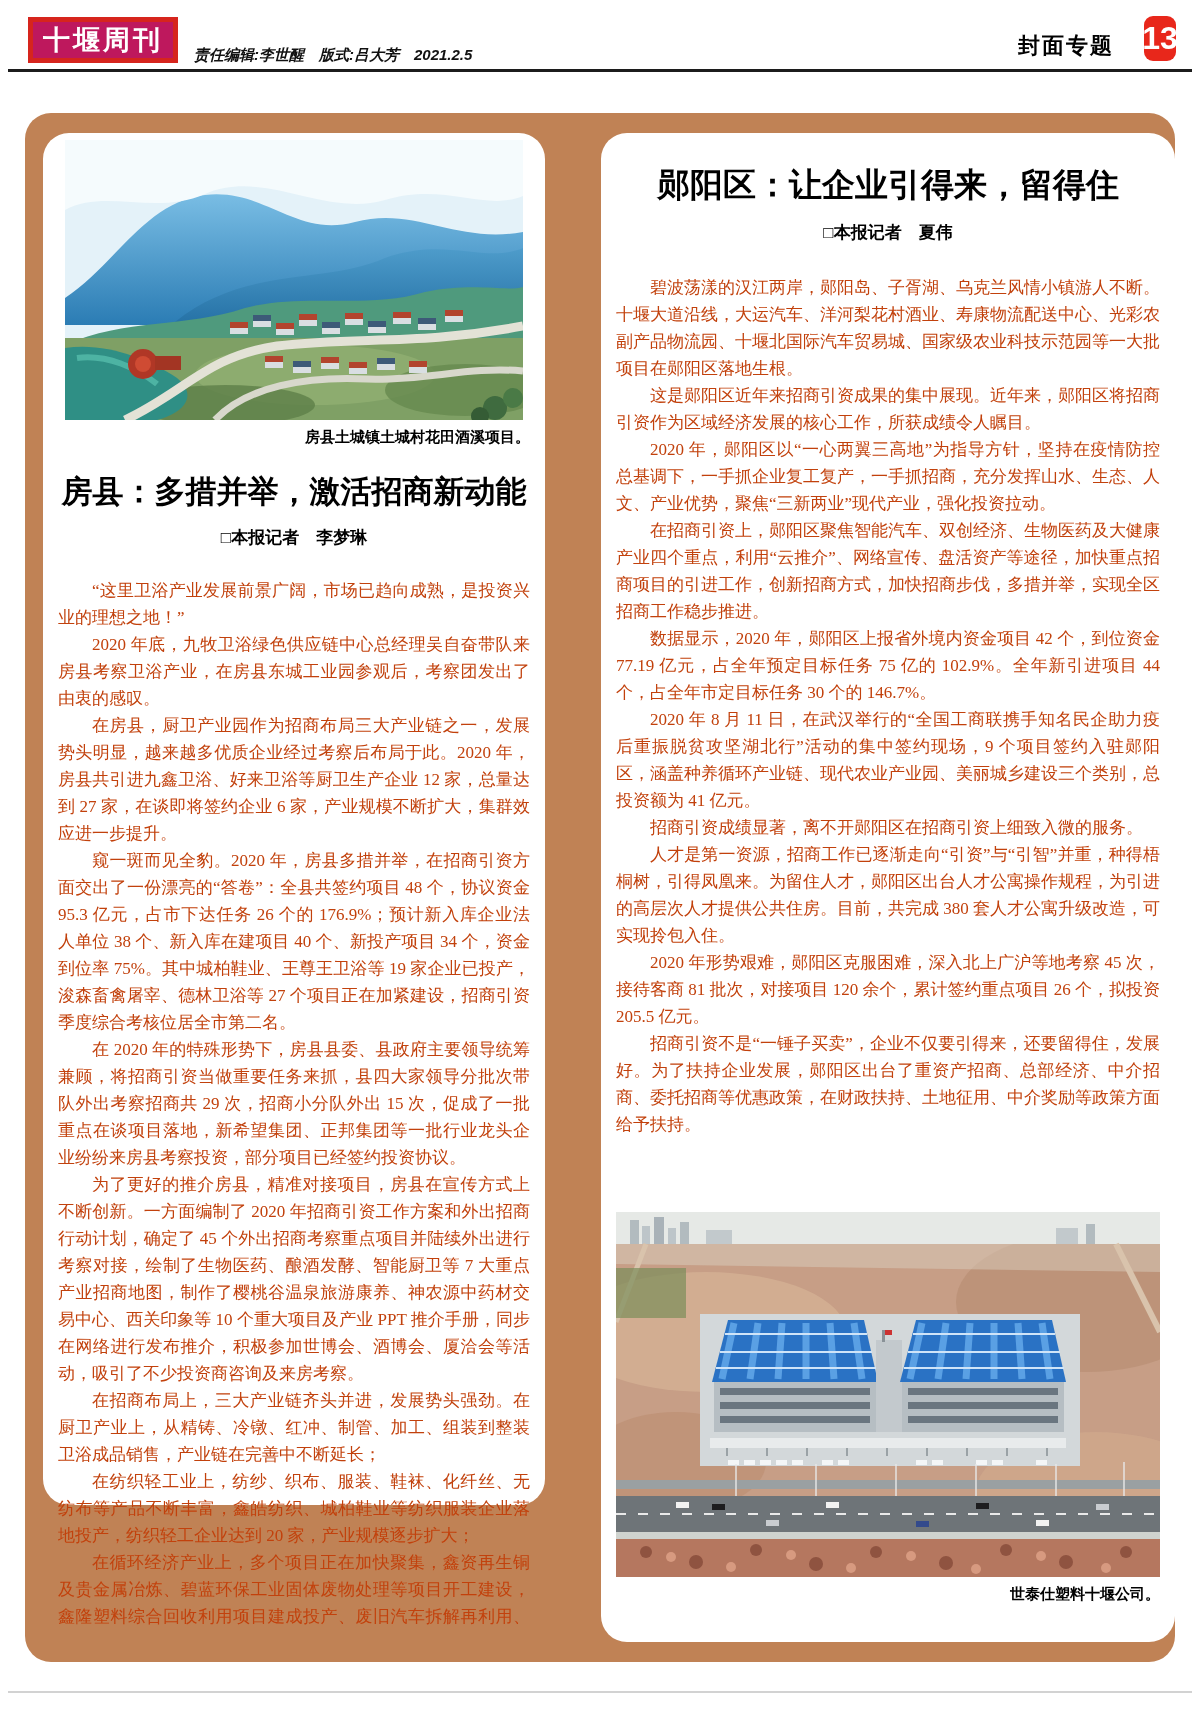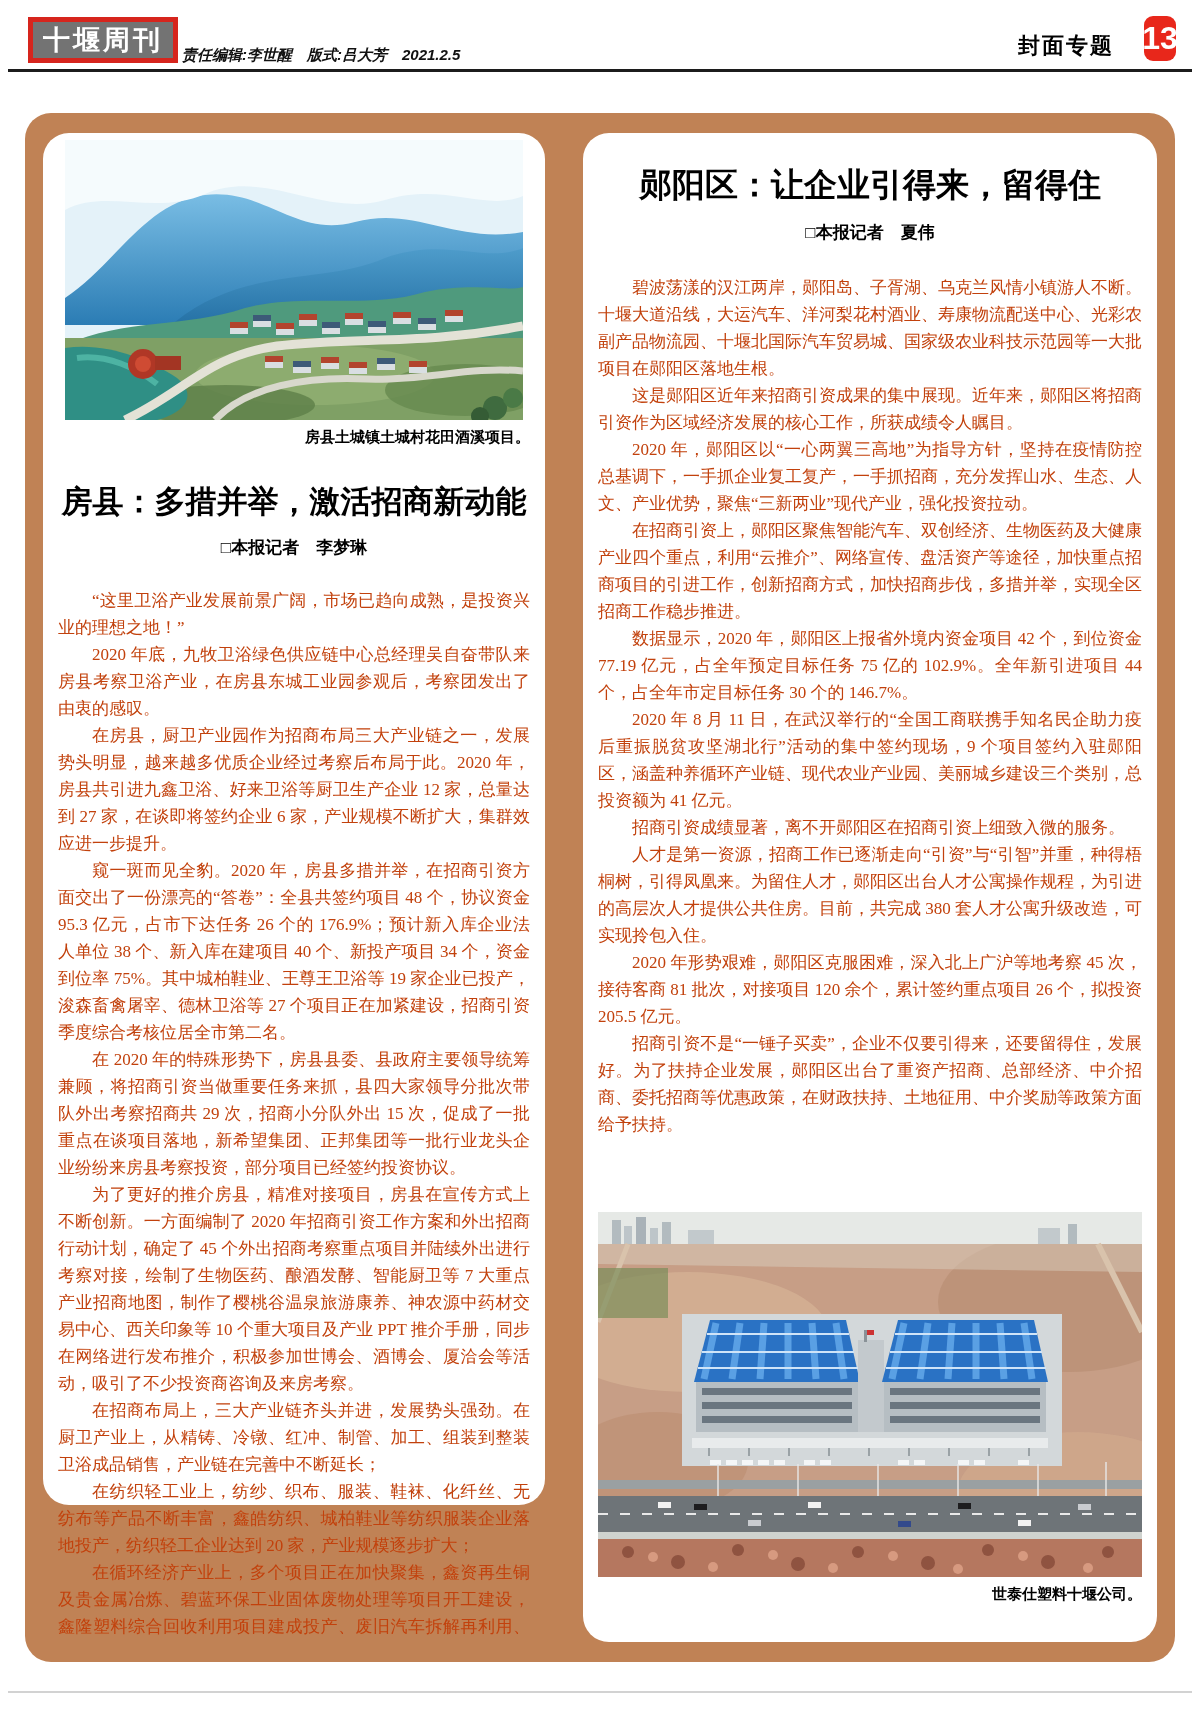--- a/index.html
+++ b/index.html
@@ -2,49 +2,49 @@
 <html><head>
 <meta charset="utf-8">
 <style>
   html,body{margin:0;padding:0;background:#ffffff;}
   .page{position:relative;width:1200px;height:1711px;background:#ffffff;overflow:hidden;
         font-family:"Liberation Serif","DejaVu Serif",serif;color:#1a1a1a;}
 
   
   .masthead{position:absolute;left:28px;top:15px;right:24px;height:50px;}
   .logo{position:absolute;left:0;top:2px;width:150px;height:46px;background:#d6251d;}
-  .logo-inner{position:absolute;left:5px;top:5px;right:5px;bottom:5px;background:#737373;
+  .logo-inner{position:absolute;left:5px;top:5px;right:5px;bottom:5px;background:#be185d;
               color:#ffffff;display:flex;align-items:center;justify-content:center;
               font-family:"Liberation Sans","DejaVu Sans",sans-serif;
               font-size:27px;font-weight:bold;letter-spacing:3px;}
-  .editors{position:absolute;left:154px;bottom:0px;font-family:"Liberation Sans","DejaVu Sans",sans-serif;
+  .editors{position:absolute;left:166px;bottom:0px;font-family:"Liberation Sans","DejaVu Sans",sans-serif;
            font-size:15px;font-weight:bold;font-style:italic;color:#111;}
   .section-title{position:absolute;right:62px;top:16px;font-family:Liberation Sans, sans-serif;
                  font-size:22px;font-weight:bold;letter-spacing:2px;color:#000;}
   .pagenum{position:absolute;right:0;top:1px;width:32px;height:45px;background:#e8271b;border-radius:9px;
            color:#ffffff;display:flex;align-items:center;justify-content:center;
            font-family:"Liberation Sans","DejaVu Sans",sans-serif;font-size:32px;font-weight:bold;}
   .header-rule{position:absolute;left:8px;right:8px;top:69px;height:3px;background:#1c1c1c;}
   .footer-rule{position:absolute;left:8px;right:8px;top:1691px;height:2px;background:#d2d2d2;}
 
   
   .frame{position:absolute;left:25px;top:113px;width:1150px;height:1549px;background:#c08255;border-radius:26px;}
   .panel{position:absolute;top:20px;background:#ffffff;border-radius:26px;box-sizing:border-box;}
   .panel-left{left:18px;width:502px;height:1372px;padding:7px 15px 0 15px;}
-  .panel-right{left:558px;width:574px;height:1509px;padding:6px 15px 0 15px;}
+  .panel-right{left:576px;width:574px;height:1509px;padding:6px 15px 0 15px;}
 
   .photo{display:block;margin:0 auto;overflow:hidden;}
   .photo-top{width:458px;height:280px;margin-top:0;}
   .photo-bottom{width:544px;height:365px;margin-top:8px;}
   .caption{font-family:"Liberation Sans","DejaVu Sans",sans-serif;font-size:15px;font-weight:bold;
            text-align:right;margin-top:8px;color:#000;}
 
   .headline{font-family:"Liberation Sans","DejaVu Sans",sans-serif;font-weight:900;color:#000;
             text-align:center;white-space:nowrap;}
-  .headline-left{font-size:31px;margin-top:34px;letter-spacing:0px;}
+  .headline-left{font-size:31px;margin-top:24px;letter-spacing:0px;}
   .headline-right{font-size:33px;margin-top:24px;letter-spacing:0px;}
   .byline{font-family:"Liberation Sans","DejaVu Sans",sans-serif;font-size:17px;font-weight:bold;
           text-align:center;margin-top:13px;color:#000;}
 
   .body-text{margin-top:28px;overflow:hidden;}
   .body-left{height:1048px;}
   .body-right{margin-top:30px;height:930px;}
   .body-text p{margin:0;font-size:17px;line-height:27px;text-align:justify;text-indent:2em;color:#c2410c;}
 </style>
 </head>

